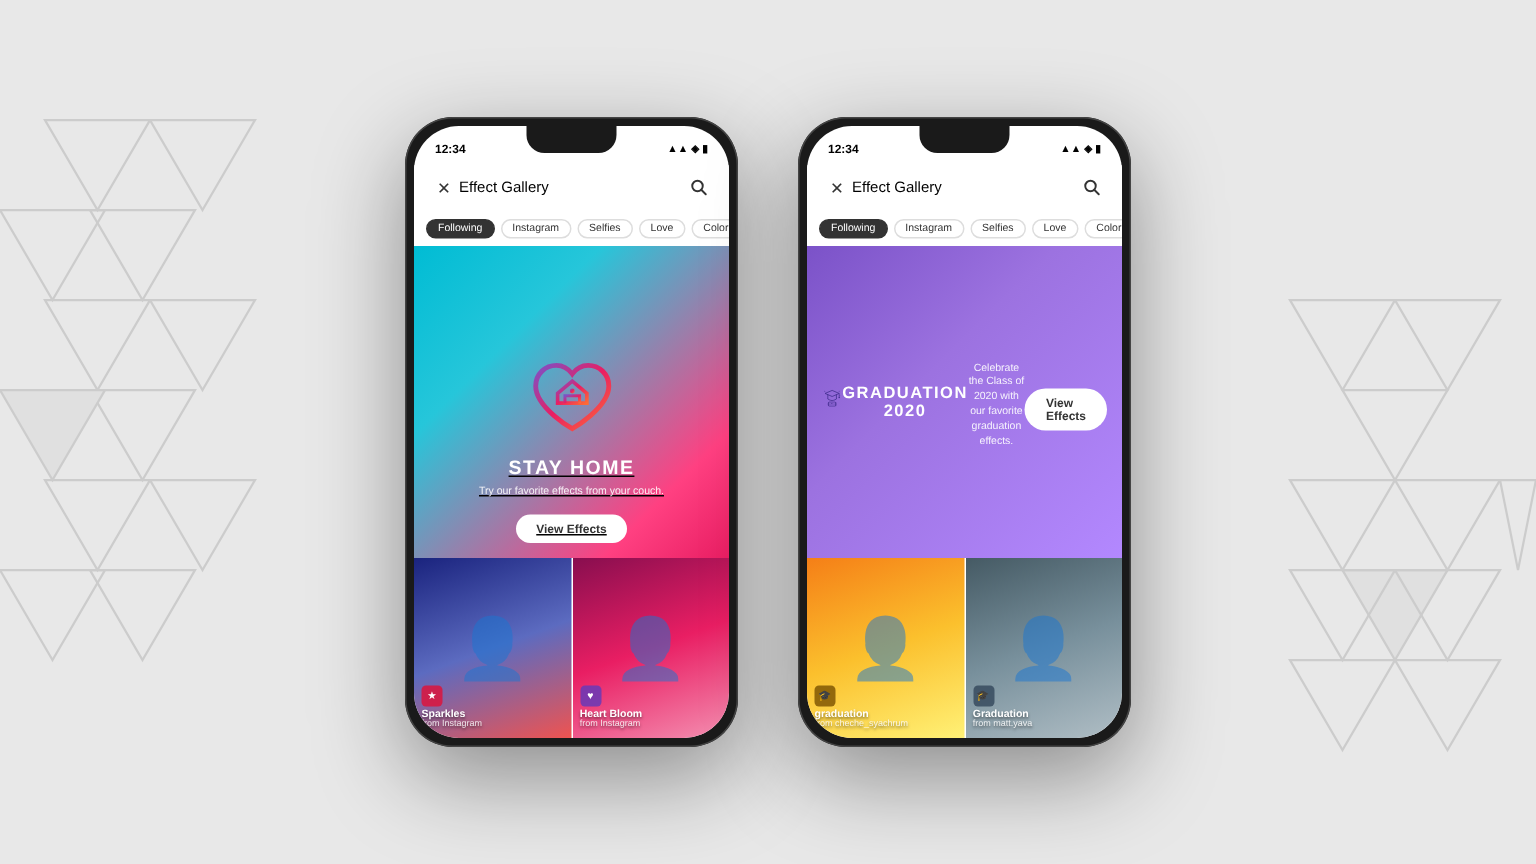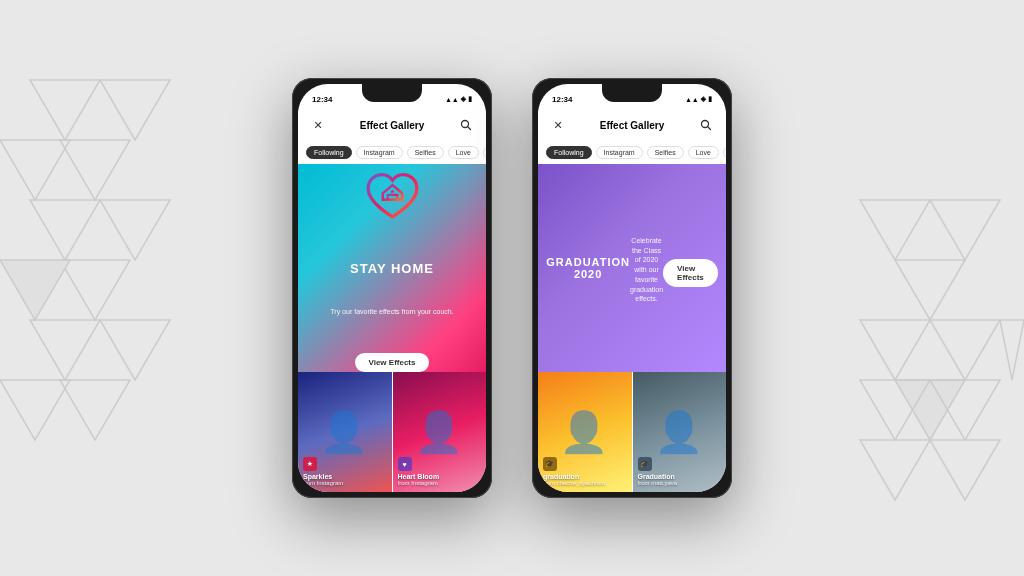--- a/index.html
+++ b/index.html
@@ -30,24 +30,24 @@
       display: flex;
       gap: 40px;
       align-items: center;
       justify-content: center;
       position: relative;
       z-index: 2;
     }
 
     
     .phone {
-      width: 200px;
+      width: 222px;
       height: 420px;
       background: #1a1a1a;
-      border-radius: 20px;
+      border-radius: 32px;
       padding: 6px;
       box-shadow: 0 20px 60px rgba(0,0,0,0.4), inset 0 0 0 1px #444;
       position: relative;
     }
 
     .phone-screen {
       width: 100%;
       height: 100%;
       border-radius: 30px;
       overflow: hidden;
@@ -100,23 +100,23 @@
       height: 30px;
       display: flex;
       align-items: center;
       justify-content: space-between;
       padding: 0 10px;
       background: #fff;
     }
 
     .nav-title {
       font-size: 10px;
-      font-weight: 700;
+      font-weight: 400;
       color: #000;
-      text-align: center;
+      text-align: left;
       flex: 1;
     }
 
     .nav-icon {
       width: 20px;
       height: 20px;
       display: flex;
       align-items: center;
       justify-content: center;
       font-size: 11px;
@@ -150,22 +150,24 @@
       border-color: #333;
     }
 
     
     .hero-banner-1 {
       flex: 1;
       background: linear-gradient(135deg, #00bcd4 0%, #26c6da 30%, #ff4081 80%, #e91e63 100%);
       display: flex;
       flex-direction: column;
       align-items: center;
-      justify-content: space-between;
-      position: relative;
+      justify-content: flex-end;
+      padding: 10px;
+      position: relative;
+      text-decoration: underline;
     }
 
     .hero-banner-2 {
       flex: 1;
       background: linear-gradient(135deg, #7b52c8 0%, #9c72e0 40%, #b388ff 100%);
       display: flex;
       flex-direction: row;
       align-items: center;
       justify-content: center;
       padding: 10px;

